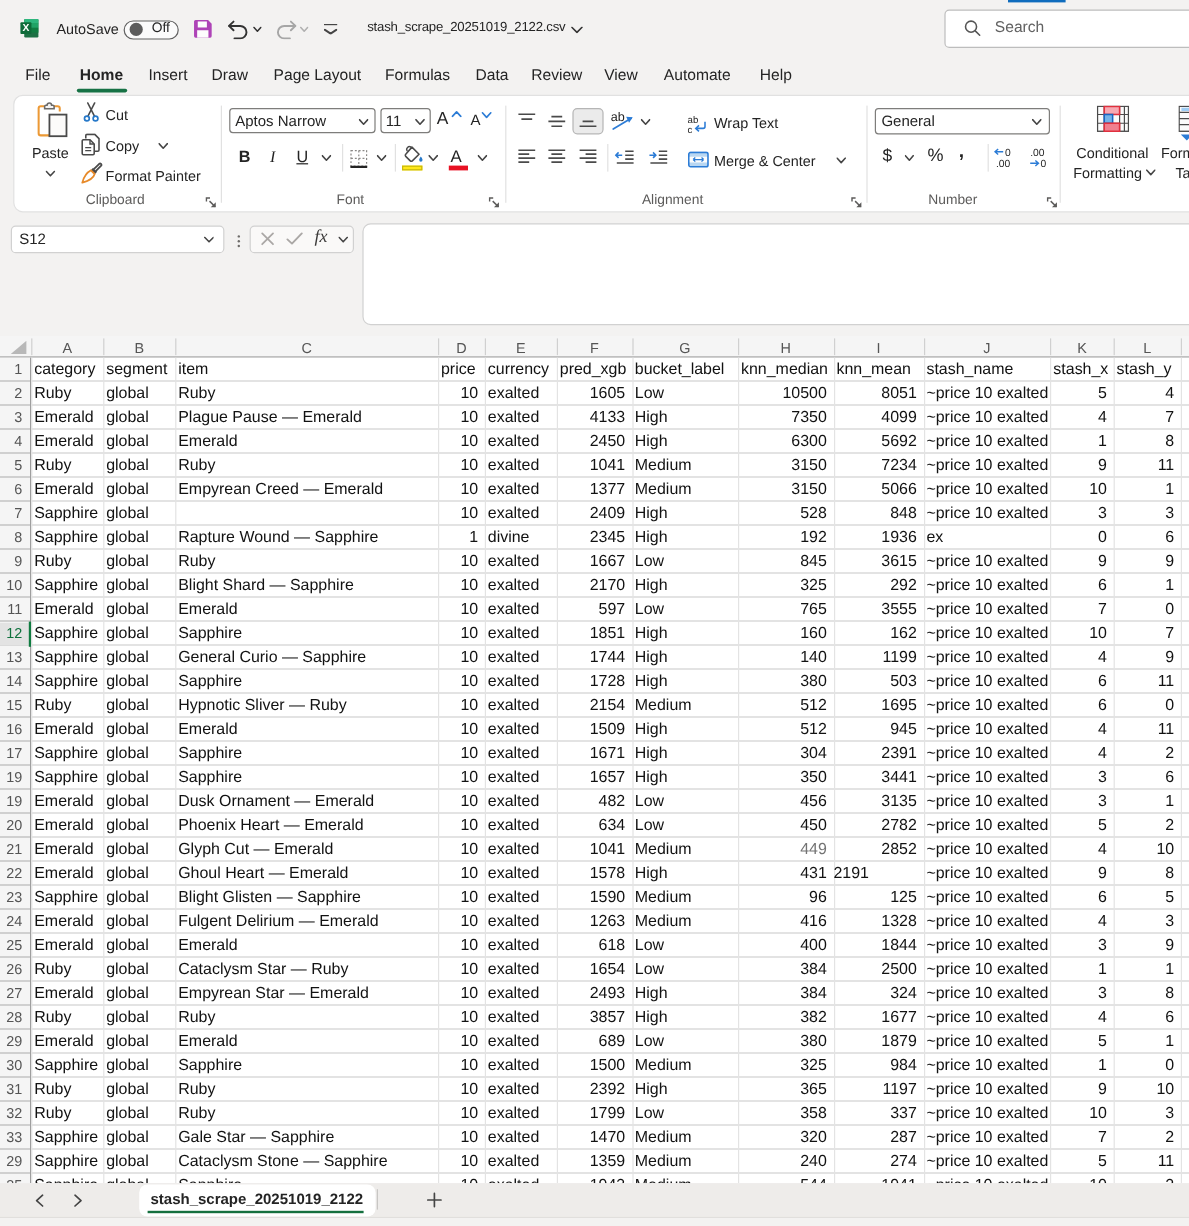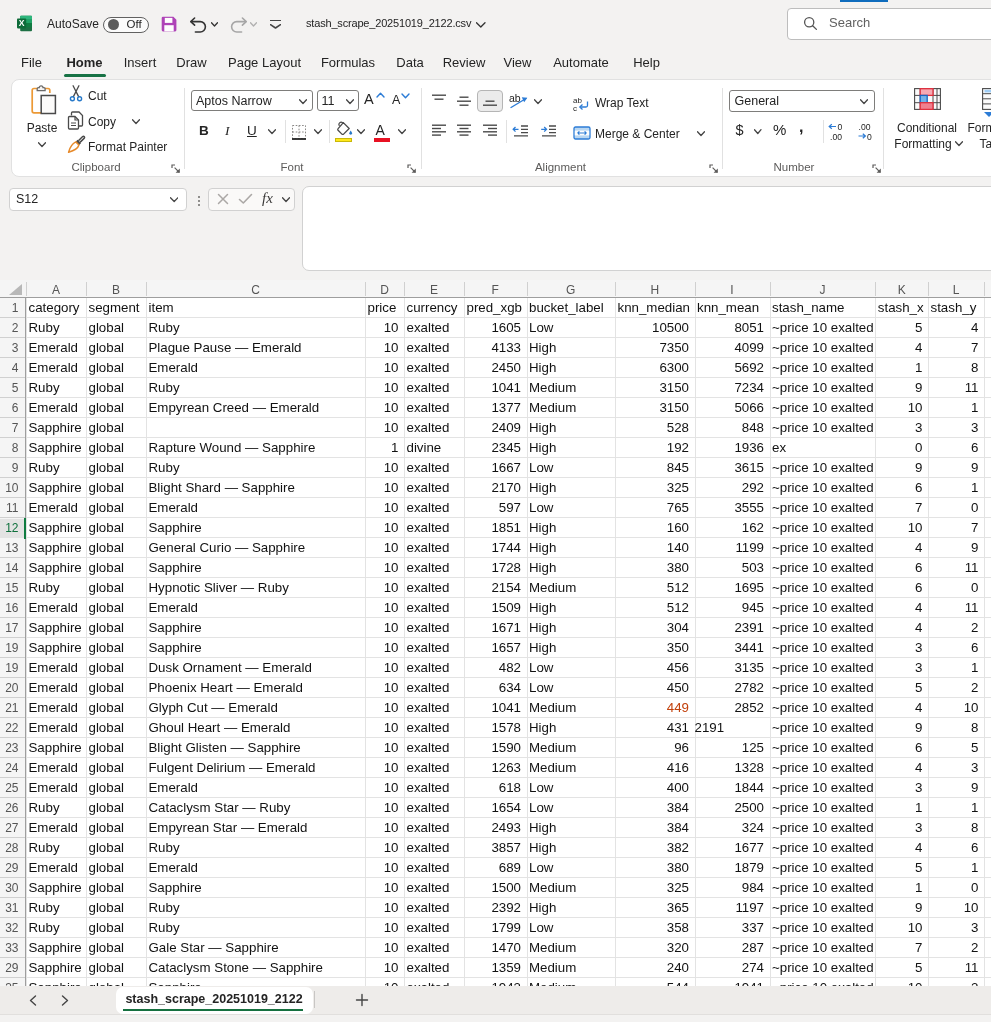--- a/index.html
+++ b/index.html
@@ -623,21 +623,21 @@
 <div class="tx" style="left:772.0px;top:398px;font-size:13.3px;line-height:20px;color:#121212">~price 10 exalted</div>
 <div class="tx" style="left:875.3px;top:398px;width:47.2px;text-align:right;font-size:13.3px;line-height:20px;color:#121212">5</div>
 <div class="tx" style="left:928px;top:398px;width:50.5px;text-align:right;font-size:13.3px;line-height:20px;color:#121212">2</div>
 <div class="tx" style="left:28.5px;top:418px;font-size:13.3px;line-height:20px;color:#121212">Emerald</div>
 <div class="tx" style="left:88.5px;top:418px;font-size:13.3px;line-height:20px;color:#121212">global</div>
 <div class="tx" style="left:148.5px;top:418px;font-size:13.3px;line-height:20px;color:#121212">Glyph Cut — Emerald</div>
 <div class="tx" style="left:365px;top:418px;width:33.5px;text-align:right;font-size:13.3px;line-height:20px;color:#121212">10</div>
 <div class="tx" style="left:406.5px;top:418px;font-size:13.3px;line-height:20px;color:#121212">exalted</div>
 <div class="tx" style="left:464px;top:418px;width:57.0px;text-align:right;font-size:13.3px;line-height:20px;color:#121212">1041</div>
 <div class="tx" style="left:529.0px;top:418px;font-size:13.3px;line-height:20px;color:#121212">Medium</div>
-<div class="tx" style="left:615px;top:418px;width:74.0px;text-align:right;font-size:13.3px;line-height:20px;color:#c2410c">449</div>
+<div class="tx" style="left:615px;top:418px;width:74.0px;text-align:right;font-size:13.3px;line-height:20px;color:#737373">449</div>
 <div class="tx" style="left:694.5px;top:418px;width:69.5px;text-align:right;font-size:13.3px;line-height:20px;color:#121212">2852</div>
 <div class="tx" style="left:772.0px;top:418px;font-size:13.3px;line-height:20px;color:#121212">~price 10 exalted</div>
 <div class="tx" style="left:875.3px;top:418px;width:47.2px;text-align:right;font-size:13.3px;line-height:20px;color:#121212">4</div>
 <div class="tx" style="left:928px;top:418px;width:50.5px;text-align:right;font-size:13.3px;line-height:20px;color:#121212">10</div>
 <div class="tx" style="left:28.5px;top:438px;font-size:13.3px;line-height:20px;color:#121212">Emerald</div>
 <div class="tx" style="left:88.5px;top:438px;font-size:13.3px;line-height:20px;color:#121212">global</div>
 <div class="tx" style="left:148.5px;top:438px;font-size:13.3px;line-height:20px;color:#121212">Ghoul Heart — Emerald</div>
 <div class="tx" style="left:365px;top:438px;width:33.5px;text-align:right;font-size:13.3px;line-height:20px;color:#121212">10</div>
 <div class="tx" style="left:406.5px;top:438px;font-size:13.3px;line-height:20px;color:#121212">exalted</div>
 <div class="tx" style="left:464px;top:438px;width:57.0px;text-align:right;font-size:13.3px;line-height:20px;color:#121212">1578</div>

